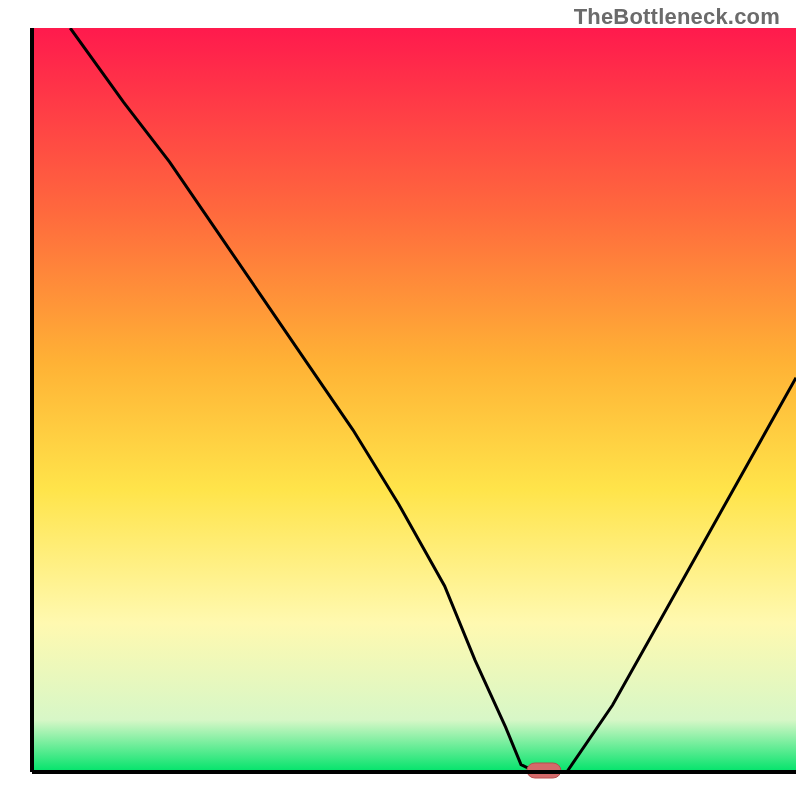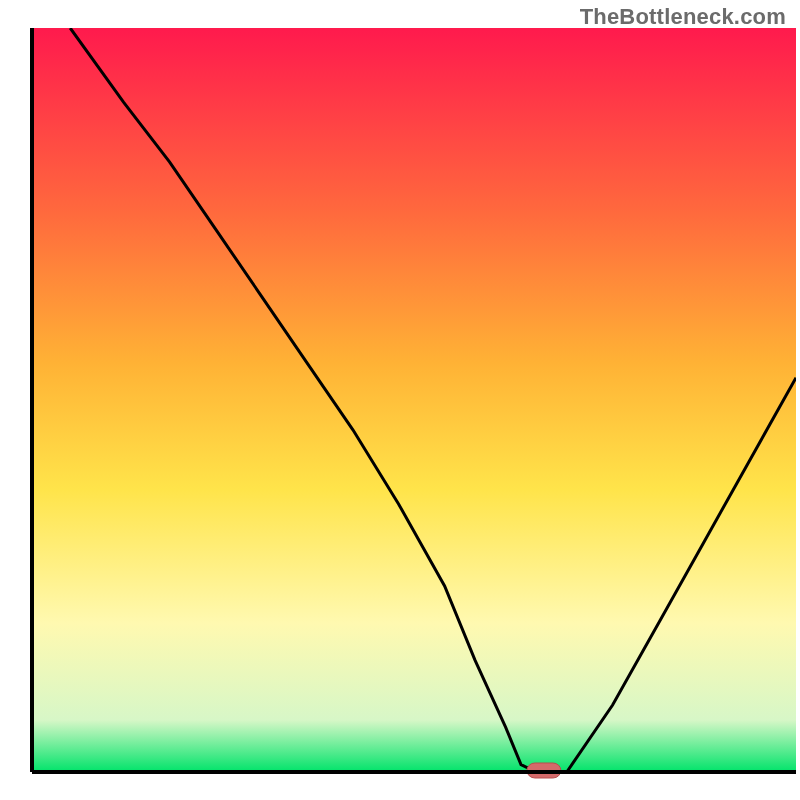--- a/index.html
+++ b/index.html
@@ -17,21 +17,21 @@
     height: 800px;
   }
   svg.chart {
     display: block;
     width: 800px;
     height: 800px;
   }
   .watermark {
     position: absolute;
     top: 4px;
-    right: 14px;
+    right: 20px;
     font-size: 22px;
     font-weight: 600;
     color: #6b6b6b;
     letter-spacing: 0.2px;
     user-select: none;
   }
 </style>
 </head>
 <body>
 

